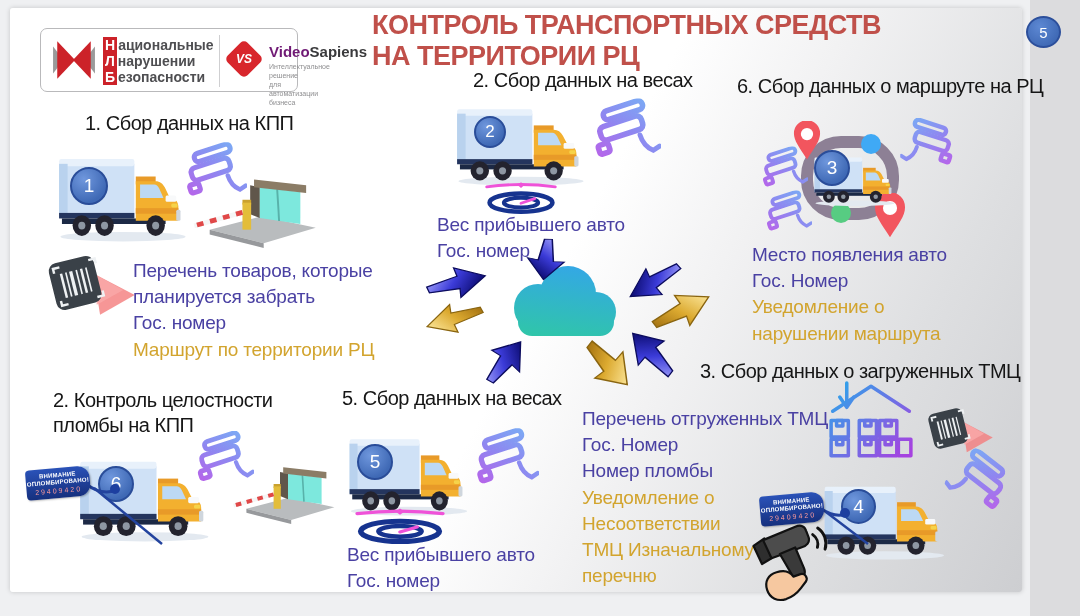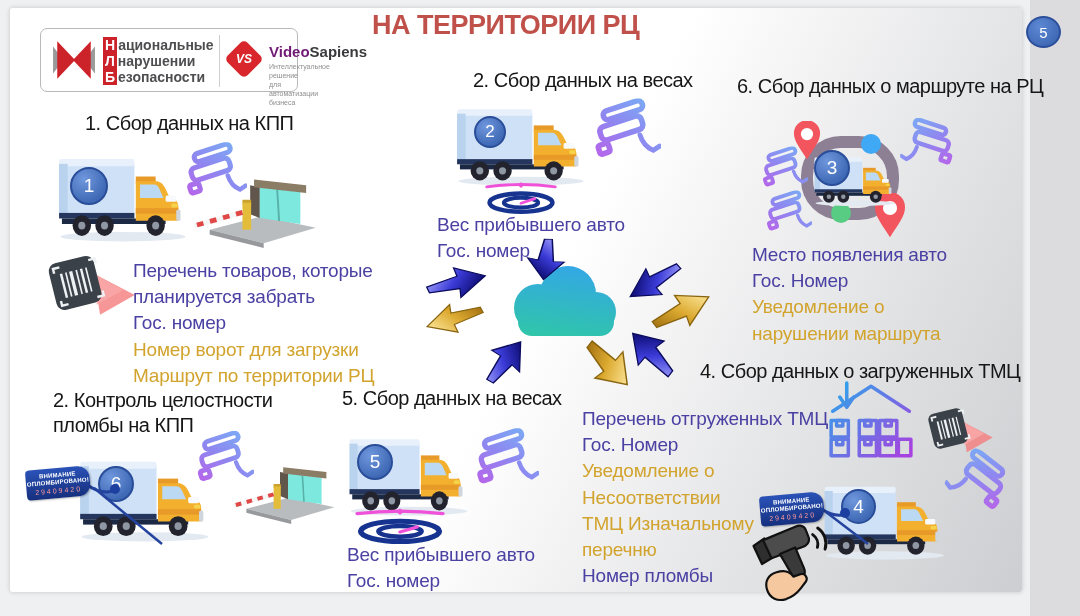--- a/index.html
+++ b/index.html
@@ -217,20 +217,21 @@
         <span>VS</span>
       </div>
     <div class="el vs-text"><span class="vs-red">Video</span><span class="vs-dark">Sapiens</span></div>
     <div class="el vs-tag">
       <div>Интеллектуальное решение</div>
       <div>для автоматизации бизнеса</div>
     </div>
   </div>
 
   <div class="el title">
+    <div>КОНТРОЛЬ ТРАНСПОРТНЫХ СРЕДСТВ</div>
     <div>НА ТЕРРИТОРИИ РЦ</div>
   </div>
   <div class="el page-badge">5</div>
 
   <div class="el h" style="left:85px;top:111px">1. Сбор данных на КПП</div>
   <svg class="el" style="left:52px;top:148px;width:142px;height:95px" viewBox="0 0 200 120" preserveAspectRatio="none">
       <use href="#s-truck"></use>
     </svg>
   <div class="el badge" style="left:70px;top:167px;width:38px;height:38px">1</div>
   <svg class="el" style="left:183px;top:141px;width:64px;height:60px" viewBox="0 0 100 90">
@@ -238,21 +239,20 @@
     </svg>
   <svg class="el" style="left:192px;top:166px;width:126px;height:82px" viewBox="0 0 130 85">
       <use href="#s-booth"></use>
     </svg>
   <svg class="el" style="left:44px;top:252px;width:94px;height:66px" viewBox="0 0 110 80">
       <use href="#s-bscan"></use>
     </svg>
   <div class="el" style="left:133px;top:258px">
     <div class="li purple" style="width:252px">Перечень товаров, которые планируется забрать</div>
     <div class="li purple nw">Гос. номер</div>
-    <div class="li gold nw">Номер ворот для загрузки</div>
     <div class="li gold nw">Маршрут по территории РЦ</div>
   </div>
 
   <div class="el h" style="left:473px;top:68px">2. Сбор данных на весах</div>
   <svg class="el" style="left:450px;top:99px;width:142px;height:88px" viewBox="0 0 200 120" preserveAspectRatio="none">
       <use href="#s-truck"></use>
     </svg>
   <div class="el badge" style="left:474px;top:116px;width:32px;height:32px;font-size:17px">2</div>
   <svg class="el" style="left:591px;top:97px;width:70px;height:66px" viewBox="0 0 100 90">
       <use href="#s-cam"></use>
@@ -328,26 +328,26 @@
   <svg class="el" style="left:810px;top:151px;width:90px;height:56px" viewBox="0 0 200 120" preserveAspectRatio="none">
       <use href="#s-truck"></use>
     </svg>
   <div class="el badge" style="left:814px;top:150px;width:36px;height:36px">3</div>
   <div class="el" style="left:752px;top:242px">
     <div class="li purple nw">Место появления авто</div>
     <div class="li purple nw">Гос. Номер</div>
     <div class="li gold" style="width:232px">Уведомление о нарушении маршрута</div>
   </div>
 
-  <div class="el h" style="left:700px;top:359px">4. Сбор данных  о загруженных ТМЦ</div>
+  <div class="el h" style="left:700px;top:359px">3. Сбор данных  о загруженных ТМЦ</div>
   <div class="el" style="left:582px;top:406px">
     <div class="li purple nw">Перечень отгруженных ТМЦ</div>
     <div class="li purple nw">Гос. Номер</div>
+    <div class="li purple nw">Номер пломбы</div>
     <div class="li gold" style="width:182px">Уведомление о Несоответствии ТМЦ Изначальному перечню</div>
-    <div class="li purple nw">Номер пломбы</div>
   </div>
   <svg class="el" style="left:828px;top:378px;width:86px;height:82px" viewBox="0 0 110 100">
       <use href="#s-ware"></use>
     </svg>
   <svg class="el" style="left:926px;top:404px;width:68px;height:52px" viewBox="0 0 110 80">
       <use href="#s-bscan"></use>
     </svg>
   <svg class="el" style="left:948px;top:450px;width:62px;height:58px;transform:scaleX(-1) rotate(-20deg)" viewBox="0 0 100 90">
       <use href="#s-cam"></use>
     </svg>

